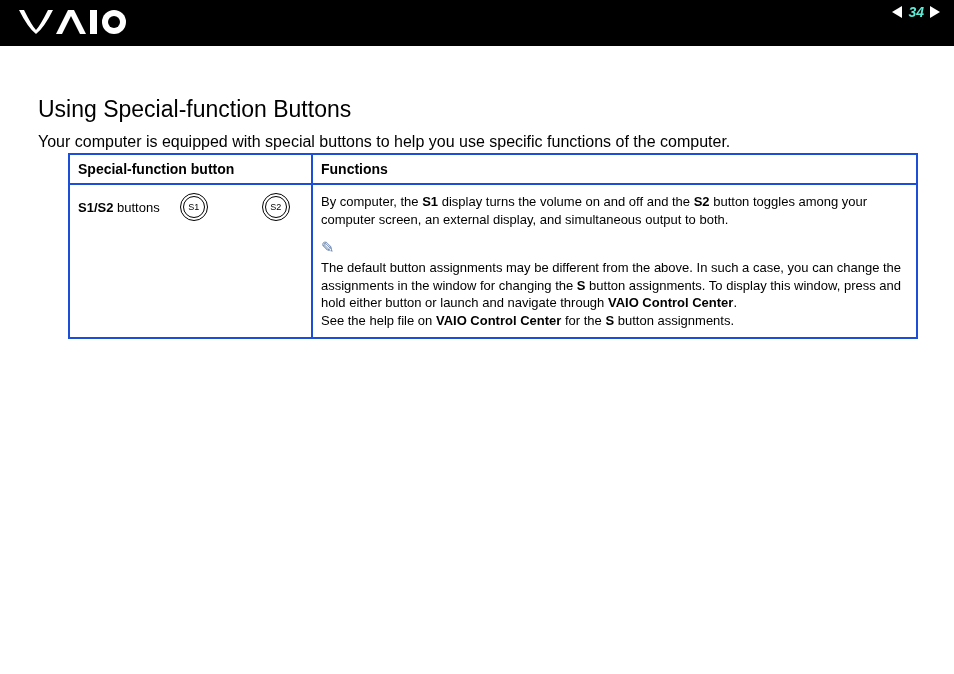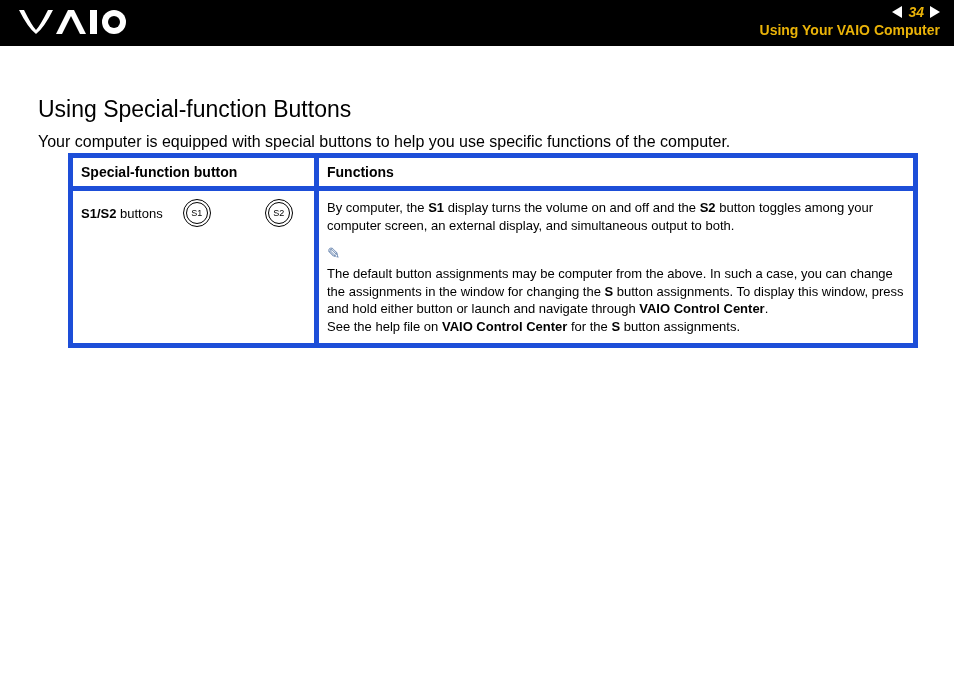--- a/index.html
+++ b/index.html
@@ -7,21 +7,21 @@
     padding: 0;
     width: 954px;
     height: 674px;
     background: #ffffff;
     font-family: Arial, Helvetica, sans-serif;
     color: #000;
     overflow: hidden;
   }
   .header {
     background: #000;
-    color: #eab308;
+    color: #5eead4;
     height: 46px;
     position: relative;
     display: flex;
     align-items: center;
   }
   .logo {
     position: absolute;
     left: 18px;
     top: 6px;
   }
@@ -71,21 +71,21 @@
     font-size: 16px;
     margin: 0 0 2px 0;
   }
   table.func {
     width: 850px;
     margin-left: 30px;
     border-collapse: collapse;
     font-size: 13px;
   }
   table.func th, table.func td {
-    border: 5px solid #1d4ed8;
+    border: 2px solid #1d4ed8;
     text-align: left;
     vertical-align: top;
   }
   table.func th {
     padding: 6px 8px;
     font-weight: bold;
     font-size: 14px;
   }
   table.func td {
     padding: 8px 8px;
@@ -141,21 +141,20 @@
         <circle cx="96" cy="16" r="6" fill="#000"></circle>
       </g>
     </svg>
   </div>
   <div class="header-right">
     <div class="pager">
       <span class="tri tri-left"></span>
       <span>34</span>
       <span class="tri tri-right"></span>
     </div>
-    <div class="section-label">Using Your VAIO Computer</div>
   </div>
 </div>
 
 <div class="content">
   <h1 class="page-title">Using Special-function Buttons</h1>
   <p class="intro">Your computer is equipped with special buttons to help you use specific functions of the computer.</p>
 
   <table class="func">
     <tbody>
         <tr>
@@ -174,21 +173,21 @@
                 <span>S2</span>
               </span>
         </div>
       </td>
       <td>
         <p class="fn-para">
           <span>By computer, the </span><b>S1</b><span> display turns the volume on and off and the </span><b>S2</b><span> button toggles among your computer screen, an external display, and simultaneous output to both.</span>
         </p>
         <span class="note-icon">✎</span>
         <p class="fn-note">
-          <span>The default button assignments may be computer from the above. In such a case, you can change the assignments in the window for changing the </span><b>S</b><span> button assignments. To display this window, press and hold either button or launch and navigate through </span><b>VAIO Control Center</b><span>.</span>
+          <span>The default button assignments may be different from the above. In such a case, you can change the assignments in the window for changing the </span><b>S</b><span> button assignments. To display this window, press and hold either button or launch and navigate through </span><b>VAIO Control Center</b><span>.</span>
         </p>
         <p class="fn-note">
           <span>See the help file on </span><b>VAIO Control Center</b><span> for the </span><b>S</b><span> button assignments.</span>
         </p>
       </td>
     </tr>
   </tbody>
     </table>
 </div>
 

